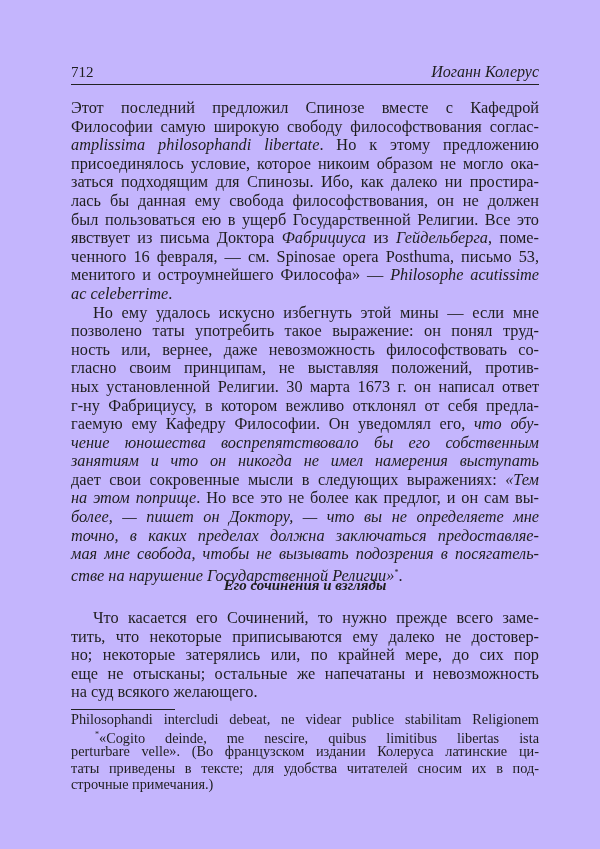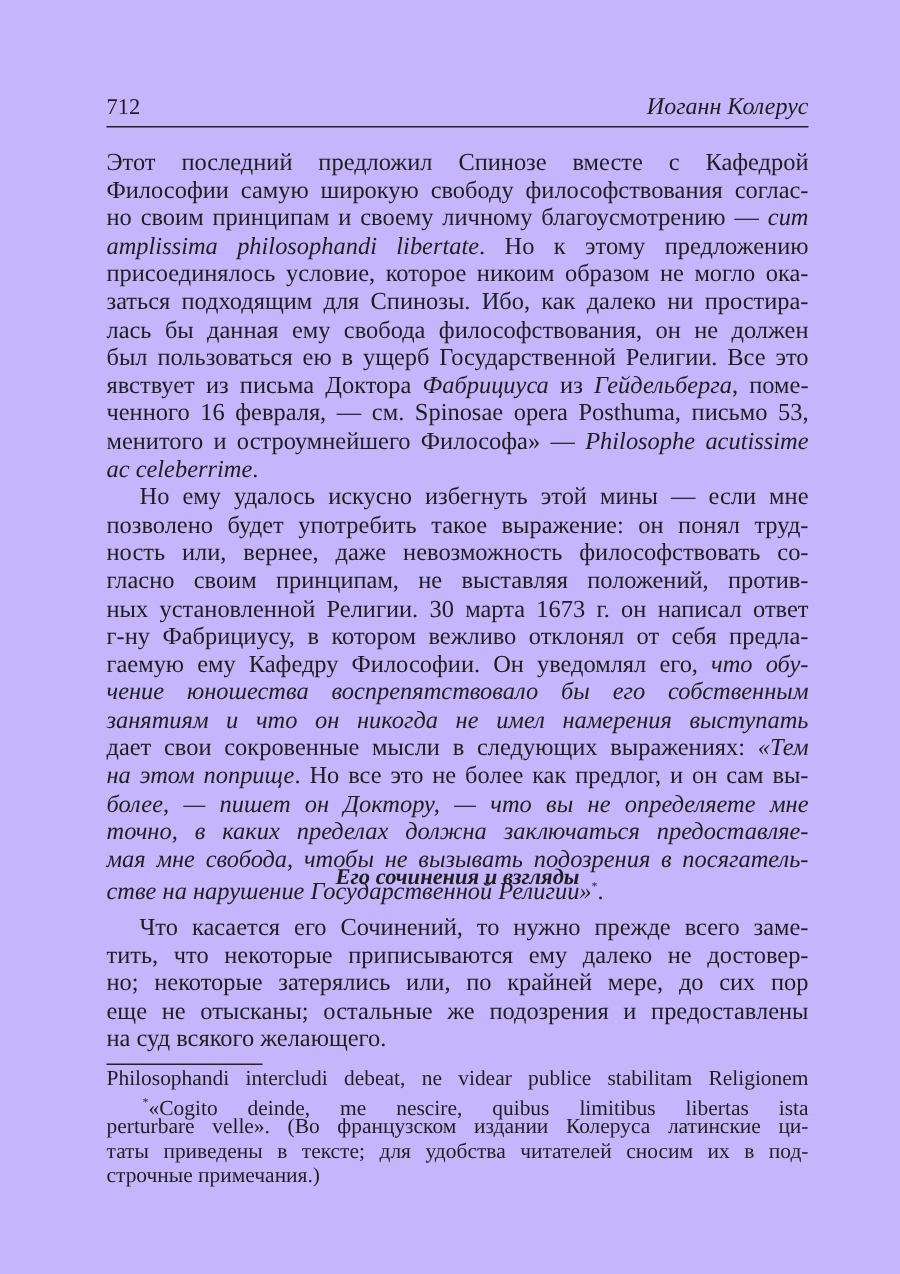--- a/index.html
+++ b/index.html
@@ -36,35 +36,34 @@
     <span class="page-num">712</span>
     <span class="running-title">Иоганн Колерус</span>
   </div>
   <div class="header-rule"></div>
 
   <div class="body">
 
     <div>
       <span class="line" style="white-space: normal;">Этот последний предложил Спинозе вместе с Кафедрой</span>
       <span class="line" style="white-space: normal;">Философии самую широкую свободу философствования соглас-</span>
-      <span class="line" style="white-space: normal;"><span>но своим принципам и своему личному благоусмотрению —</span> <i>cum</i></span>
       <span class="line" style="white-space: normal;"><i>amplissima philosophandi libertate</i><span>. Но к этому предложению</span></span>
       <span class="line" style="white-space: normal;">присоединялось условие, которое никоим образом не могло ока-</span>
       <span class="line" style="white-space: normal;">заться подходящим для Спинозы. Ибо, как далеко ни простира-</span>
       <span class="line" style="white-space: normal;">лась бы данная ему свобода философствования, он не должен</span>
       <span class="line" style="white-space: normal;">был пользоваться ею в ущерб Государственной Религии. Все это</span>
       <span class="line" style="white-space: normal;"><span>явствует из письма Доктора</span> <i>Фабрициуса</i> <span>из</span> <i>Гейдельберга</i><span>, поме-</span></span>
       <span class="line" style="white-space: normal;">ченного 16 февраля, — см. Spinosae opera Posthuma, письмо 53,</span>
       <span class="line" style="white-space: normal;"><span>менитого и остроумнейшего Философа» —</span> <i>Philosophe acutissime</i></span>
       <span class="line last"><i>ac celeberrime</i><span>.</span></span>
     </div>
 
     <div>
       <span class="line indent" style="white-space: normal;">Но ему удалось искусно избегнуть этой мины — если мне</span>
-      <span class="line" style="white-space: normal;">позволено будет употребить такое выражение: он понял труд-</span>
+      <span class="line" style="white-space: normal;">позволено таты употребить такое выражение: он понял труд-</span>
       <span class="line" style="white-space: normal;">ность или, вернее, даже невозможность философствовать со-</span>
       <span class="line" style="white-space: normal;">гласно своим принципам, не выставляя положений, против-</span>
       <span class="line" style="white-space: normal;">ных установленной Религии. 30 марта 1673 г. он написал ответ</span>
       <span class="line" style="white-space: normal;">г-ну Фабрициусу, в котором вежливо отклонял от себя предла-</span>
       <span class="line" style="white-space: normal;"><span>гаемую ему Кафедру Философии. Он уведомлял его,</span> <i>что обу-</i></span>
       <span class="line it" style="white-space: normal;">чение юношества воспрепятствовало бы его собственным</span>
       <span class="line it" style="white-space: normal;">занятиям и что он никогда не имел намерения выступать</span>
       <span class="line" style="white-space: normal;"><span>дает свои сокровенные мысли в следующих выражениях:</span> <i>«Тем</i></span>
       <span class="line" style="white-space: normal;"><i>на этом поприще</i><span>. Но все это не более как предлог, и он сам вы-</span></span>
       <span class="line it" style="white-space: normal;">более, — пишет он Доктору, — что вы не определяете мне</span>
@@ -73,21 +72,21 @@
       <span class="line last"><i>стве на нарушение Государственной Религии»</i><sup class="star">*</sup><span>.</span></span>
     </div>
   </div>
 
   <div class="heading">Его сочинения и взгляды</div>
 
   <div class="body2">
     <span class="line indent" style="white-space: normal;">Что касается его Сочинений, то нужно прежде всего заме-</span>
     <span class="line" style="white-space: normal;">тить, что некоторые приписываются ему далеко не достовер-</span>
     <span class="line" style="white-space: normal;">но; некоторые затерялись или, по крайней мере, до сих пор</span>
-    <span class="line" style="white-space: normal;">еще не отысканы; остальные же подозрения и предоставлены</span>
+    <span class="line" style="white-space: normal;">еще не отысканы; остальные же напечатаны и невозможность</span>
     <span class="line last">на суд всякого желающего.</span>
   </div>
 
   <div class="fn-rule"></div>
   <div class="footnote">
     <span class="fline" style="white-space: normal;">Philosophandi intercludi debeat, ne videar publice stabilitam Religionem</span>
     <span class="fline indent" style="white-space: normal;"><sup class="star">*</sup><span>«Cogito deinde, me nescire, quibus limitibus libertas ista</span></span>
     <span class="fline" style="white-space: normal;">perturbare velle». (Во французском издании Колеруса латинские ци-</span>
     <span class="fline" style="white-space: normal;">таты приведены в тексте; для удобства читателей сносим их в под-</span>
     <span class="fline last">строчные примечания.)</span>

